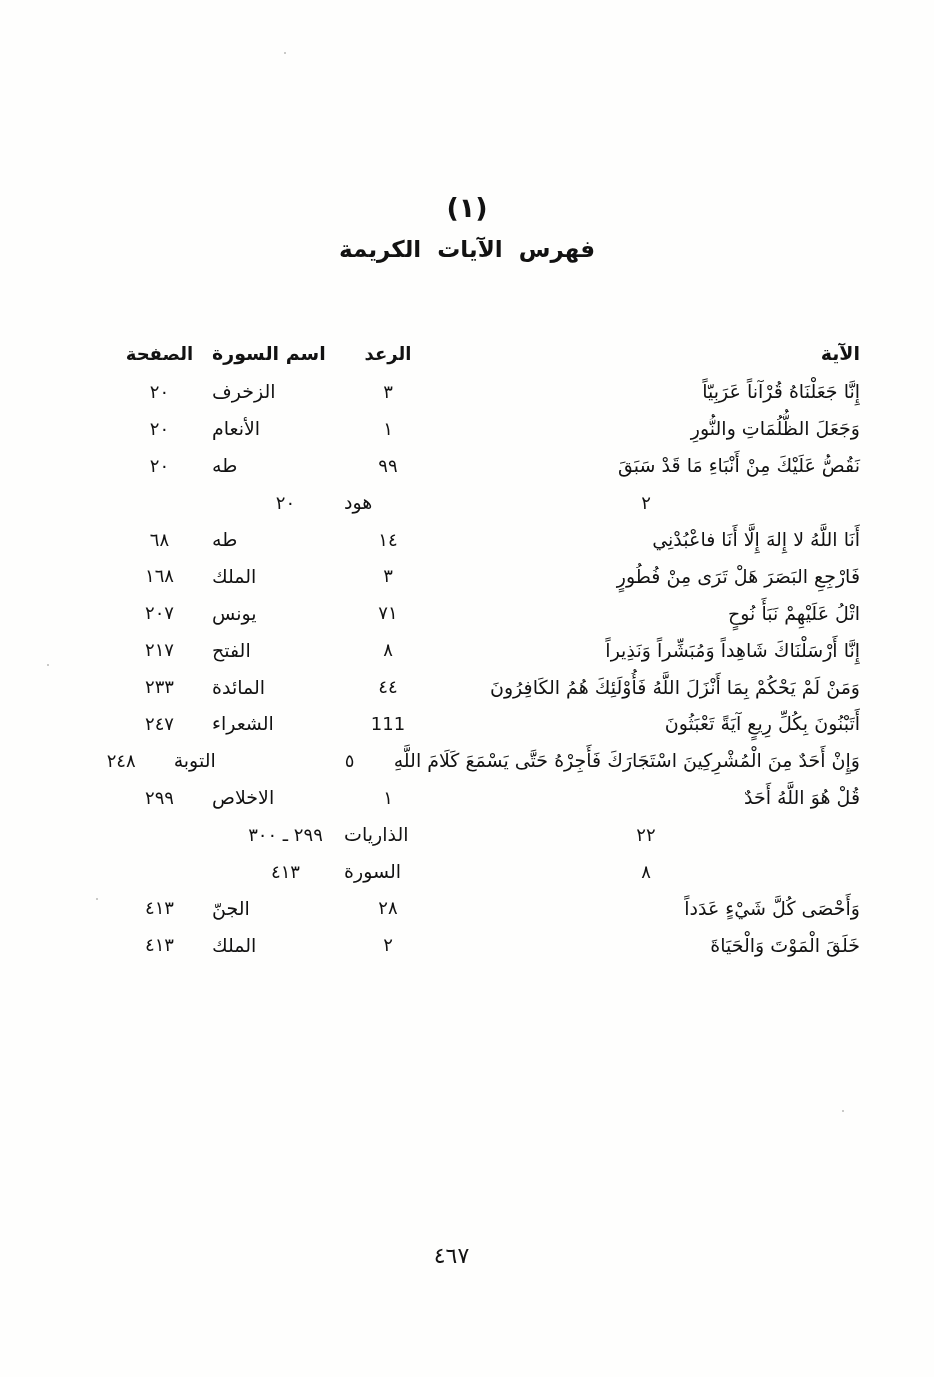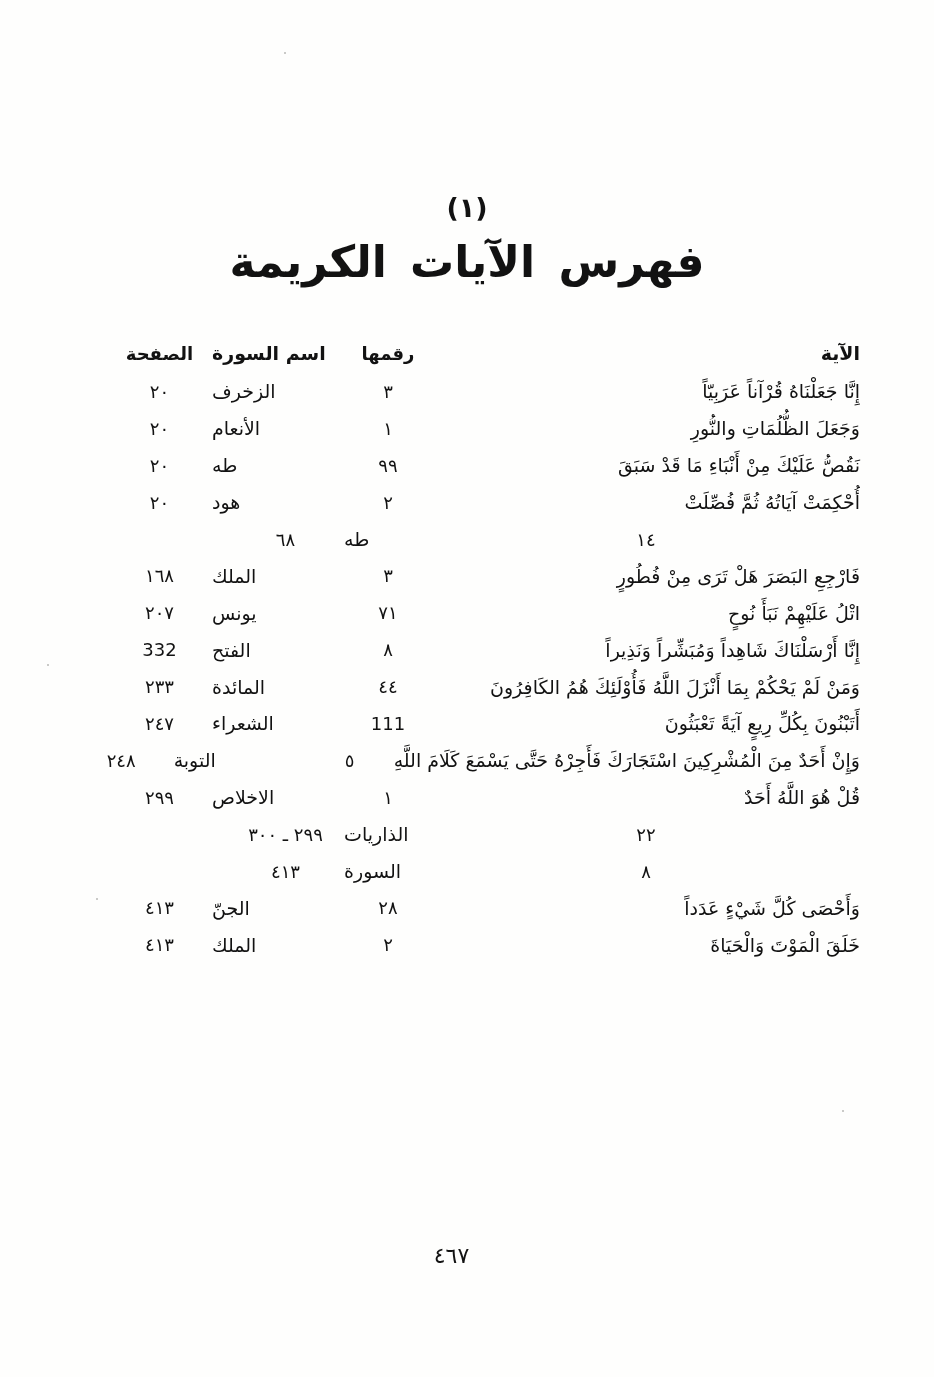--- a/index.html
+++ b/index.html
@@ -14,21 +14,21 @@
   }
   .section-marker {
     position:absolute; top:192px; left:0; right:0;
     text-align:center;
     font-size:27px; font-weight:bold;
     letter-spacing:1px;
   }
   .doc-title {
     position:absolute; top:236px; left:0; right:0;
     text-align:center;
-    font-size:44px; font-weight:bold;
+    font-size:23px; font-weight:bold;
     direction:rtl;
     word-spacing:8px;
   }
   .verse-table {
     position:absolute; top:333px; right:74px; left:92px;
     direction:rtl;
   }
   .trow {
     display:grid;
     grid-template-columns:1fr 88px 132px 120px; 
@@ -55,21 +55,21 @@
 
 <div class="sheet">
 
   <div class="section-marker">(١)</div>
 
   <h1 class="doc-title" style="margin:0;">فهرس الآيات الكريمة</h1>
 
   <div class="verse-table">
     <div class="trow header">
       <span class="c-verse">الآية</span>
-      <span class="c-num">رقمها</span>
+      <span class="c-num">الرعد</span>
       <span class="c-surah">اسم السورة</span>
       <span class="c-page">الصفحة</span>
     </div>
     <div id="rows">
   <div class="trow">
     <span class="c-verse">إِنَّا جَعَلْنَاهُ قُرْآناً عَرَبِيّاً</span>
     <span class="c-num">٣</span>
     <span class="c-surah">الزخرف</span>
     <span class="c-page">٢٠</span>
   </div>
@@ -82,27 +82,27 @@
   </div>
 
   <div class="trow">
     <span class="c-verse">نَقُصُّ عَلَيْكَ مِنْ أَنْبَاءِ مَا قَدْ سَبَقَ</span>
     <span class="c-num">٩٩</span>
     <span class="c-surah">طه</span>
     <span class="c-page">٢٠</span>
   </div>
 
   <div class="trow">
-    <span class="c-verse">أُحْكِمَتْ آيَاتُهُ ثُمَّ فُصِّلَتْ</span>
     <span class="c-num">٢</span>
     <span class="c-surah">هود</span>
     <span class="c-page">٢٠</span>
   </div>
 
   <div class="trow">
+    <span class="c-verse">أَنَا اللَّهُ لا إِلهَ إِلَّا أَنَا فاعْبُدْنِي</span>
     <span class="c-num">١٤</span>
     <span class="c-surah">طه</span>
     <span class="c-page">٦٨</span>
   </div>
 
   <div class="trow">
     <span class="c-verse">فَارْجِعِ البَصَرَ هَلْ تَرَى مِنْ فُطُورٍ</span>
     <span class="c-num">٣</span>
     <span class="c-surah">الملك</span>
     <span class="c-page">١٦٨</span>
@@ -112,21 +112,21 @@
     <span class="c-verse">اتْلُ عَلَيْهِمْ نَبَأَ نُوحٍ</span>
     <span class="c-num">٧١</span>
     <span class="c-surah">يونس</span>
     <span class="c-page">٢٠٧</span>
   </div>
 
   <div class="trow">
     <span class="c-verse">إِنَّا أَرْسَلْنَاكَ شَاهِداً وَمُبَشِّراً وَنَذِيراً</span>
     <span class="c-num">٨</span>
     <span class="c-surah">الفتح</span>
-    <span class="c-page">332</span>
+    <span class="c-page">٢١٧</span>
   </div>
 
   <div class="trow">
     <span class="c-verse">وَمَنْ لَمْ يَحْكُمْ بِمَا أَنْزَلَ اللَّهُ فَأُوْلَئِكَ هُمُ الكَافِرُونَ</span>
     <span class="c-num">٤٤</span>
     <span class="c-surah">المائدة</span>
     <span class="c-page">٢٣٣</span>
   </div>
 
   <div class="trow">

